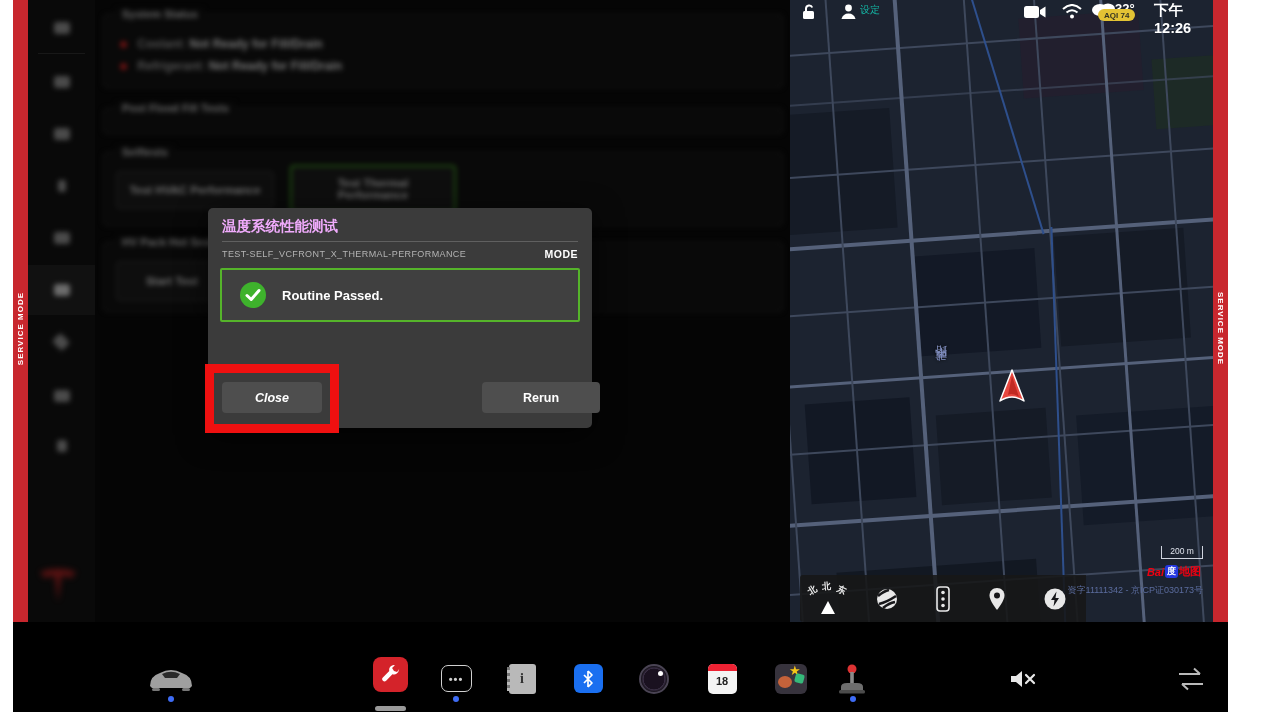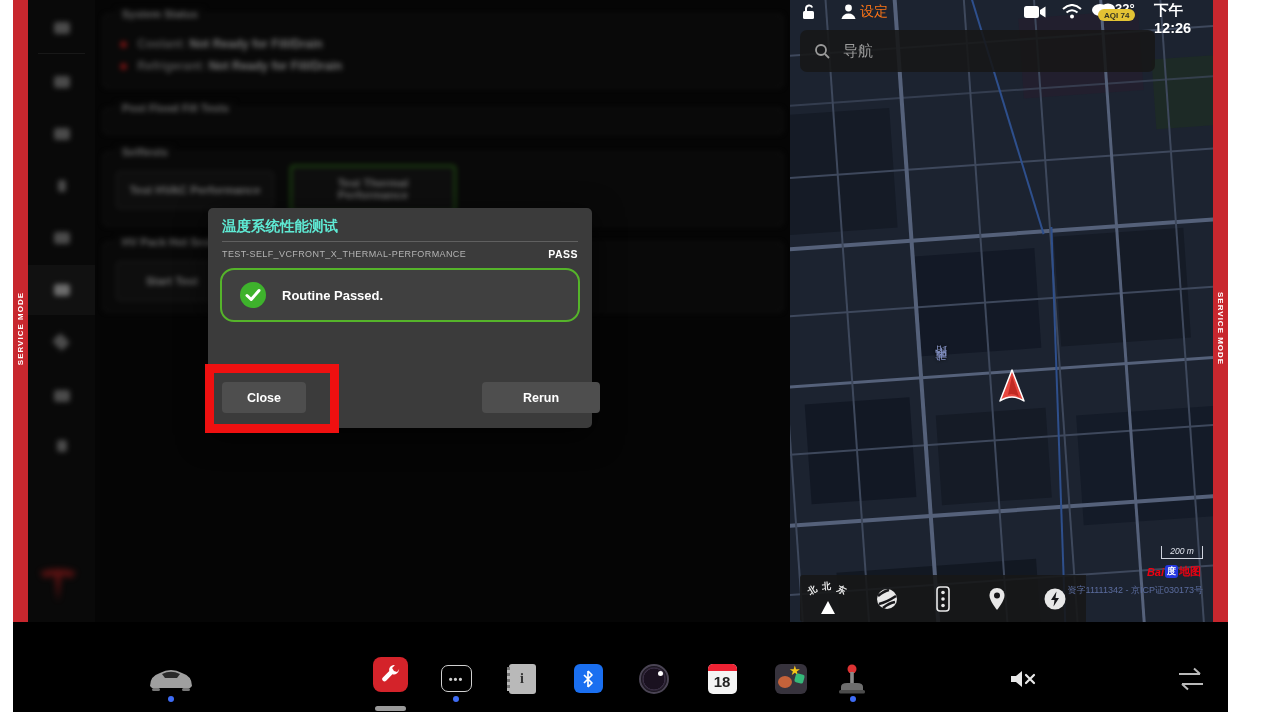--- a/index.html
+++ b/index.html
@@ -32,31 +32,31 @@
   .reddot { display:inline-block; width:7px; height:7px; border-radius:50%; background:#c22; margin-right:7px; }
   .g-btn { position:absolute; background:#1b1b1b; border:1px solid #3a3a3a; border-radius:4px;
     color:#cfcfcf; font-size:11.5px; font-weight:bold; display:flex; align-items:center; justify-content:center; text-align:center; }
   .g-btn.green { border:2px solid #3f9b22; }
   #dim { position:absolute; left:15px; top:0; width:762px; height:622px; background:rgba(0,0,0,.48); }
   #tesla-logo { position:absolute; left:24px; top:568px; width:42px; height:36px; opacity:.5; filter:blur(3px); }
 
   
   #dialog { position:absolute; left:195px; top:208px; width:384px; height:220px; background:#3b3b3b;
     border-radius:5px; box-shadow:0 8px 30px rgba(0,0,0,.7); }
-  #dlg-title { position:absolute; left:14px; top:9px; color:#5eead4; font-size:14.5px; font-weight:bold; }
+  #dlg-title { position:absolute; left:14px; top:9px; color:#f0abfc; font-size:14.5px; font-weight:bold; }
   #dlg-hr { position:absolute; left:14px; top:33px; width:356px; height:1px; background:#606060; }
   #dlg-code { position:absolute; left:14px; top:41px; color:#b3b3b3; font-size:9px; letter-spacing:.4px; }
   #dlg-pass { position:absolute; right:14px; top:40px; color:#fff; font-size:10.5px; font-weight:bold; letter-spacing:.5px; }
   #dlg-success { position:absolute; left:12px; top:60px; width:360px; height:54px; background:#404040;
-    border:2px solid #55b42a; border-radius:14px; display:flex; align-items:center; }
+    border:2px solid #55b42a; border-radius:2px; display:flex; align-items:center; }
   .checkwrap { margin-left:18px; width:26px; height:26px; }
   #dlg-msg { margin-left:16px; color:#fff; font-size:13px; font-weight:bold; }
   .dlg-btn { position:absolute; top:174px; height:31px; background:#4e4e4e; border:none; border-radius:4px;
     color:#fff; font-size:12.5px; font-weight:bold; font-family:inherit; cursor:pointer; }
-  #btn-close { left:14px; width:84px; }
+  #btn-close { left:14px; width:100px;font-style:italic; }
   #btn-rerun { left:274px; width:118px; }
   #annotation { position:absolute; left:192px; top:364px; width:134px; height:69px; border:9px solid #ef1010; }
 
   
   #map { position:absolute; left:777px; top:0; width:423px; height:622px; background:#1c2330; overflow:hidden; }
   .map-rot { position:absolute; left:-70px; top:-60px; width:580px; height:780px; transform:rotate(-4deg); }
   .blk { position:absolute; background:#151b26; }
   .rh { position:absolute; left:0; width:100%; height:2px; background:#3e485c; }
   .rv { position:absolute; top:0; height:100%; width:2px; background:#3e485c; }
   .major { background:#55617a; }
@@ -66,34 +66,34 @@
   #navarrow { position:absolute; left:207px; top:368px; width:30px; height:38px; }
   .mapbar { position:absolute; background:rgba(23,23,23,.88); }
   #searchbar { left:10px; top:30px; width:355px; height:42px; border-radius:7px; display:flex; align-items:center; }
   #search-text { color:#9b9b9b; font-size:15px; margin-left:12px; }
   #compassbox { left:10px; top:575px; width:56px; height:47px; border-radius:3px 0 0 3px; }
   #maptools { left:66px; top:575px; width:230px; height:47px; display:flex; align-items:center; justify-content:space-around; }
   .heading-ch { position:absolute; color:#eee; font-size:9px; font-weight:bold; }
   #compass-arrow { position:absolute; left:21px; top:26px; width:0; height:0;
     border-left:7px solid transparent; border-right:7px solid transparent; border-bottom:13px solid #fff; }
   #scalebar { position:absolute; right:10px; top:546px; color:#dfe3ec; font-size:8.5px; text-align:center;
-    width:42px; border-left:1px solid #cfd4df; border-right:1px solid #cfd4df; border-bottom:1px solid #cfd4df; padding-bottom:2px;font-style:italic; }
+    width:42px; border-left:1px solid #cfd4df; border-right:1px solid #cfd4df; border-bottom:1px solid #cfd4df; padding-bottom:2px; }
   #baidu { position:absolute; right:12px; top:564px; font-size:11px; font-weight:bold; display:flex; align-items:center; }
   #baidu .bai { color:#e01; font-style:italic; }
   #baidu .du { background:#2437e0; color:#fff; font-size:9px; border-radius:3px; padding:0 2px; margin:0 1px; }
   #baidu .ditu { color:#e01; }
   #map-copy { position:absolute; right:10px; top:584px; color:#5b6c9e; font-size:9px; }
 
   
   .sb-ico { position:absolute; top:3px; }
   #sb-temp { position:absolute; left:325px; top:1px; color:#fff; font-size:13px; font-weight:bold; }
   #sb-aqi { position:absolute; left:308px; top:9px; background:#e3c234; color:#332; font-size:8px; font-weight:bold;
     border-radius:7px; padding:1.5px 6px; }
   #sb-time { position:absolute; left:364px; top:1px; color:#fff; font-size:14.5px; font-weight:bold; }
-  #sb-settings { position:absolute; left:70px; top:3px; color:#f97316; font-size:14px; }
+  #sb-settings { position:absolute; left:70px; top:3px; color:#14b8a6; font-size:10px; }
 
   
   #banner { position:absolute; left:0; top:622px; width:1215px; height:23px; background:#d4282d; overflow:hidden; }
   #banner-text { position:absolute; left:437px; top:1px; display:flex; gap:26px;
     color:#fff; font-size:16px; font-weight:bold; white-space:nowrap; }
 
   
   #taskbar { position:absolute; left:0; top:645px; width:1215px; height:67px; background:#000; }
   .tb-item { position:absolute; top:0; height:67px; display:flex; align-items:center; justify-content:center; }
   .bluedot { position:absolute; width:6px; height:6px; border-radius:50%; background:#3e6cf5; top:51px; }
@@ -104,21 +104,21 @@
     font-size:11px; letter-spacing:1px; display:flex; align-items:center; justify-content:center; font-weight:bold; }
   #manual-ico { width:27px; height:30px; background:#b9b9b9; border-radius:3px; position:relative;
     display:flex; align-items:center; justify-content:center; color:#333; font-size:14px; font-weight:bold; font-family:"Liberation Serif",serif; }
   #manual-ico .spine { position:absolute; left:-2px; top:3px; width:3px; height:24px;
     background:repeating-linear-gradient(#777 0 3px, #b9b9b9 3px 6px); }
   #bt-ico { width:29px; height:29px; background:#1a6ff0; border-radius:6px; display:flex; align-items:center; justify-content:center; }
   #lens-ico { width:30px; height:30px; border-radius:50%; background:radial-gradient(circle at 50% 50%, #1a1120 55%, #3a2f45 58%, #151019 70%); border:2px solid #4a4454; position:relative; }
   #lens-ico .glint { position:absolute; left:17px; top:5px; width:5px; height:5px; background:#fff; border-radius:50%; }
   #cal-ico { width:29px; height:30px; background:#f4f4f4; border-radius:5px; overflow:hidden; text-align:center; }
   #cal-ico .cal-top { height:7px; background:#e23; }
-  #cal-ico .cal-day { color:#222; font-size:15px; font-weight:bold; line-height:21px; }
+  #cal-ico .cal-day { color:#222; font-size:11px; font-weight:bold; line-height:21px; }
   #arcade-ico { width:32px; height:30px; background:#37333d; border-radius:6px; position:relative; overflow:hidden; }
   #arcade-ico .star { position:absolute; left:14px; top:-1px; color:#f5c518; font-size:13px; }
   #arcade-ico .planet { position:absolute; left:3px; top:12px; width:14px; height:12px; background:#c4623a; border-radius:50%; }
   #arcade-ico .gem { position:absolute; left:20px; top:10px; width:9px; height:9px; background:#35b97a; border-radius:2px; transform:rotate(15deg); }
 </style>
 </head>
 <body>
 
 <div id="stage">
 <div id="screen">
@@ -159,27 +159,20 @@
       <div class="river" style="left:330px;top:290px;height:430px;transform:rotate(2deg);"></div>
     </div>
 
     <div class="roadlabel" style="left:143px;top:365px;">武中路</div>
 
     <svg id="navarrow" viewBox="0 0 30 38">
       <path d="M15 2 L27 33 Q15 25 3 33 Z" fill="#e8473f" stroke="#fff" stroke-width="1.5" stroke-linejoin="round"></path>
       <path d="M15 8 L22 29 Q15 24 11 27 Z" fill="#c22a23"></path>
     </svg>
 
-    <div class="mapbar abs" id="searchbar">
-      <svg width="17" height="17" viewBox="0 0 17 17" style="margin-left:14px;">
-        <circle cx="7" cy="7" r="5" fill="none" stroke="#9b9b9b" stroke-width="1.8"></circle>
-        <line x1="11" y1="11" x2="15" y2="15" stroke="#9b9b9b" stroke-width="1.8"></line>
-      </svg>
-      <span id="search-text">导航</span>
-    </div>
 
     <div class="mapbar abs" id="compassbox">
       <span class="heading-ch" style="left:8px;top:9px;transform:rotate(-32deg);">北</span>
       <span class="heading-ch" style="left:22px;top:5px;transform:rotate(-5deg);">北</span>
       <span class="heading-ch" style="left:37px;top:9px;transform:rotate(25deg);">东</span>
       <div id="compass-arrow"></div>
     </div>
     <div class="mapbar abs" id="maptools">
       <svg width="24" height="24" viewBox="0 0 24 24">
         <circle cx="12" cy="12" r="10" fill="#e8e8e8"></circle>
@@ -289,21 +282,21 @@
 
   <div id="dim"></div>
   <svg id="tesla-logo" viewBox="0 0 40 36">
     <path d="M2 4 Q20 -2 38 4 L33 10 Q27 7 23 8 L20 34 L17 8 Q13 7 7 10 Z" fill="#b01c1c"></path>
   </svg>
 
   <div id="dialog">
     <div id="dlg-title">温度系统性能测试</div>
     <div id="dlg-hr"></div>
     <div id="dlg-code">TEST-SELF_VCFRONT_X_THERMAL-PERFORMANCE</div>
-    <div id="dlg-pass">PASS</div>
+    <div id="dlg-pass">MODE</div>
     <div id="dlg-success">
       <svg class="checkwrap" viewBox="0 0 26 26">
         <circle cx="13" cy="13" r="13" fill="#3eb22c"></circle>
         <path d="M7 13.5 L11.2 17.5 L19 8.5" fill="none" stroke="#fff" stroke-width="3" stroke-linecap="round" stroke-linejoin="round"></path>
       </svg>
       <span id="dlg-msg">Routine Passed.</span>
     </div>
     <button class="dlg-btn" id="btn-close">Close</button>
     <button class="dlg-btn" id="btn-rerun">Rerun</button>
   </div>

